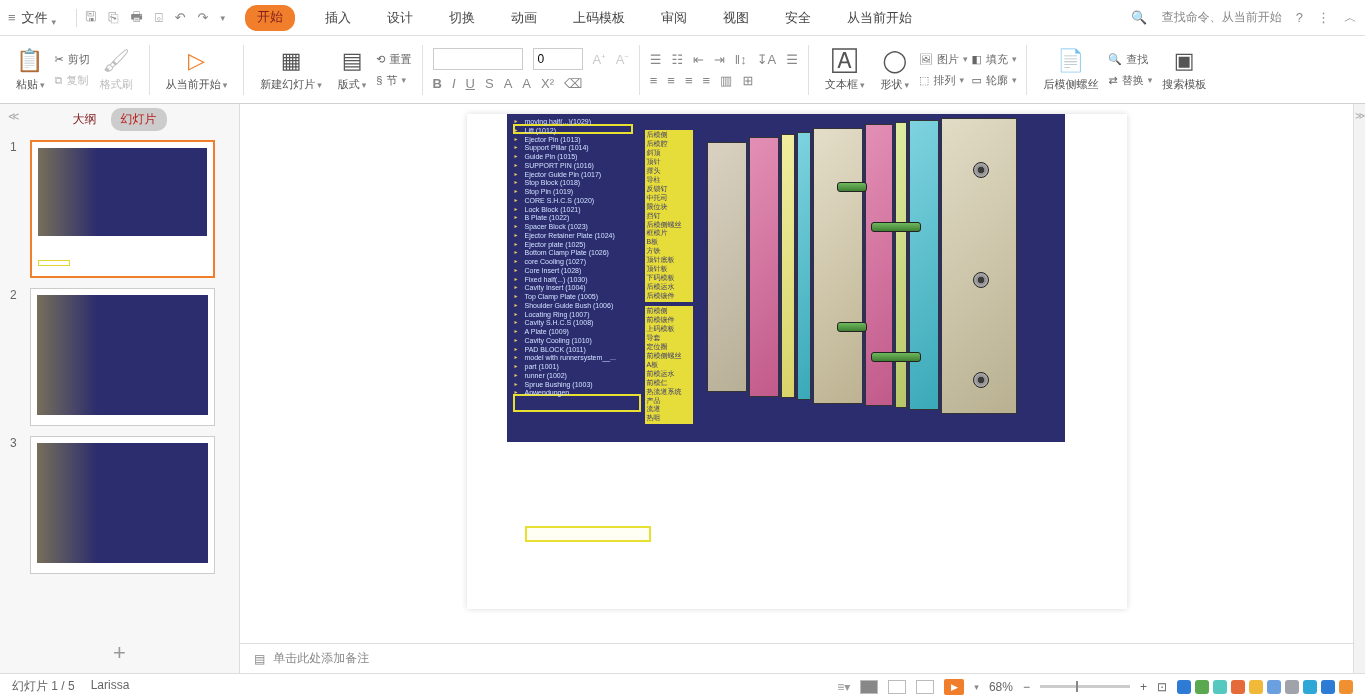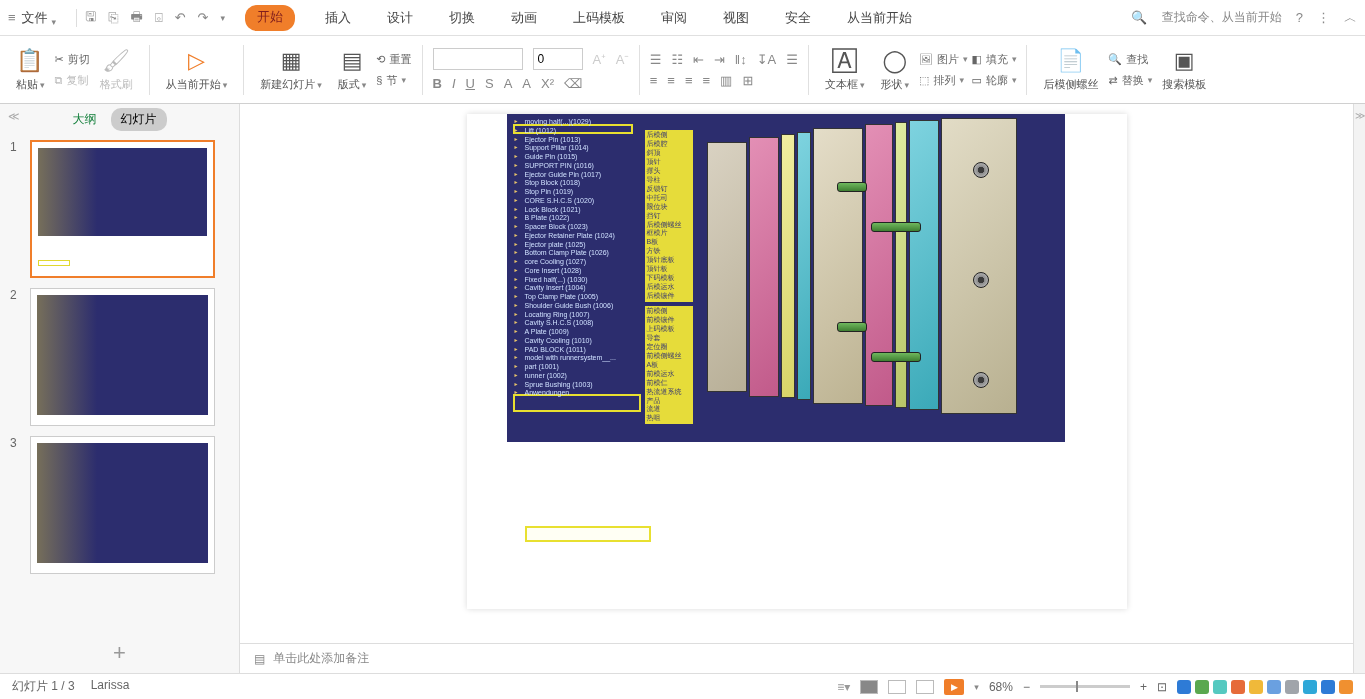--- a/index.html
+++ b/index.html
@@ -31,22 +31,22 @@
 .ribbon-small { font-size: 11px; color: #666; display: flex; align-items: center; gap: 4px; cursor: pointer; }
 .font-combo { width: 90px; height: 22px; border: 1px solid #ccc; background: #fff; }
 .size-combo { width: 50px; height: 22px; border: 1px solid #ccc; background: #fff; padding: 0 4px; font-size: 12px; }
 
 
 .body-area { flex: 1; display: flex; overflow: hidden; }
 
 
 .thumb-panel { width: 240px; background: #f7f7f7; border-right: 1px solid #ddd; display: flex; flex-direction: column; }
 .thumb-header { height: 30px; display: flex; align-items: center; gap: 14px; padding: 0 12px; font-size: 12px; }
-.thumb-tab { color: #15803d; cursor: pointer; position: relative; }
-.thumb-tab.active { background: #ccc; color: #000000; padding: 3px 10px; border-radius: 10px; }
+.thumb-tab { color: #7f1d1d; cursor: pointer; position: relative; }
+.thumb-tab.active { background: #ccc; color: #b91c1c; padding: 3px 10px; border-radius: 10px; }
 .thumb-panel .collapse { position: absolute; left: 8px; margin-top: 6px; color: #aaa; font-size: 11px; cursor: pointer; }
 .thumb-list { flex: 1; overflow-y: auto; padding: 6px 10px; }
 .thumb-item { display: flex; gap: 8px; margin-bottom: 10px; }
 .thumb-num { font-size: 12px; color: #666; width: 12px; }
 .thumb-img { width: 185px; height: 138px; background: #fff; border: 1px solid #ccc; position: relative; overflow: hidden; }
 .thumb-item.active .thumb-img { border: 2px solid #f07e2a; }
 .thumb-content-cad { position: absolute; top: 6px; left: 6px; right: 6px; height: 88px; background: #2c2d6e; }
 .thumb-content-cad::after { content:""; position:absolute; left:0; top:0; width:35%; height:100%; background: linear-gradient(90deg, rgba(230,210,60,.4), transparent);}
 .thumb-content-yellow-box { position: absolute; bottom: 10px; left: 6px; width: 32px; height: 6px; border: 1px solid #e0d830; }
 .thumb-add { height: 40px; display: flex; align-items: center; justify-content: center; color: #999; font-size: 22px; cursor: pointer; }
@@ -447,21 +447,21 @@
     </div>
   </div>
 
   <div class="right-rail">
     <span class="chev">≫</span>
   </div>
 </div>
 
 <div class="status-bar">
   <div class="left">
-    <span>幻灯片 1 / 3</span>
+    <span>幻灯片 1 / 5</span>
     <span>Larissa</span>
   </div>
   <div class="right">
     <span style="color:#999">≡▾</span>
     <div class="view-btn active"></div>
     <div class="view-btn"></div>
     <div class="view-btn"></div>
     <div class="play-btn">▶</div>
     <span class="dd">▾</span>
     <span>68%</span>

